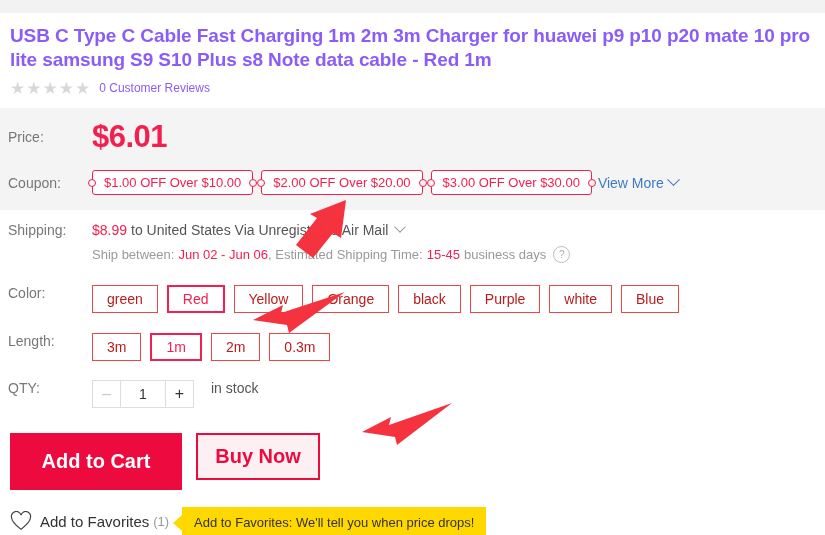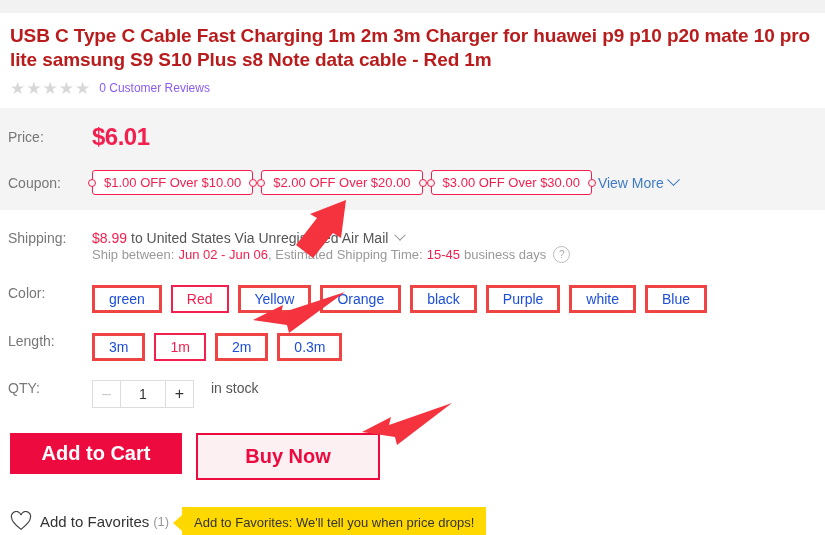--- a/index.html
+++ b/index.html
@@ -25,21 +25,21 @@
   }
   .page {
     position: absolute;
     top: 13px; left: 0;
     width: 825px;
   }
   
   .title {
     font-size: 19px;
     font-weight: bold;
-    color: #b91c1c;
+    color: #8b5cf6;
     line-height: 24px;
     margin: 11px 12px 0 10px;
     letter-spacing: -0.1px;
   }
   .ratingrow {
     display: flex;
     align-items: center;
     margin: 7px 0 0 10px;
     height: 18px;
   }
@@ -73,21 +73,21 @@
   .plabel {
     color: #777777;
     font-size: 14px;
     width: 92px;
     flex: none;
     padding-left: 8px;
     box-sizing: border-box;
   }
   .price {
     color: #f3204f;
-    font-size: 24px;
+    font-size: 31px;
     font-weight: bold;
     line-height: 31px;
     letter-spacing: -0.5px;
   }
   
   .coupons {
     display: flex;
     align-items: center;
     gap: 8px;
   }
@@ -152,23 +152,23 @@
     width: 7px; height: 7px;
     border-right: 1.3px solid #999999;
     border-bottom: 1.3px solid #999999;
     transform: rotate(45deg) translate(-2px,-2px);
     margin-left: 8px;
   }
   
   .optrow { display: flex; align-items: flex-start; }
   .opts { display: flex; gap: 9px; }
   .opt {
-    border: 3px solid #ef4444;
+    border: 1px solid #ef4444;
     background: #ffffff;
-    color: #1d4ed8;
+    color: #b91c1c;
     font-size: 14px;
     height: 28px;
     min-width: 48px;
     padding: 0 14px;
     display: flex;
     align-items: center;
     justify-content: center;
     box-sizing: border-box;
     white-space: nowrap;
   }
@@ -196,30 +196,30 @@
     box-sizing: border-box;
   }
   .stock { color: #555555; font-size: 14px; margin-left: 17px; }
   
   .actions { position: absolute; left: 10px; top: 420px; display: flex; gap: 14px; }
   .btn-cart {
     background: #ed0a3f;
     color: #ffffff;
     font-size: 20px;
     font-weight: bold;
-    width: 172px; height: 41px;
+    width: 172px; height: 57px;
     display: flex; align-items: center; justify-content: center;
   }
   .btn-buy {
     background: #fdf0f3;
     border: 2px solid #ed0a3f;
     color: #ed0a3f;
     font-size: 20px;
     font-weight: bold;
-    width: 184px; height: 47px;
+    width: 124px; height: 47px;
     display: flex; align-items: center; justify-content: center;
     box-sizing: border-box;
   }
   
   .favrow { position: absolute; left: 10px; top: 498px; display: flex; align-items: center; }
   .heart { width: 22px; height: 20px; margin-right: 8px; }
   .favtext { font-size: 15px; color: #333333; }
   .favcount { font-size: 13px; color: #999999; margin-left: 4px; }
   .tooltip {
     position: absolute;
@@ -275,21 +275,21 @@
       <span class="coupon">$1.00 OFF Over $10.00</span>
       <span class="coupon">$2.00 OFF Over $20.00</span>
       <span class="coupon">$3.00 OFF Over $30.00</span>
     </div>
     <span class="viewmore">
       <span>View More</span>
       <span class="chev"></span>
     </span>
   </div>
 
-  <div class="prow" style="top:217px; left:0;">
+  <div class="prow" style="top:209px; left:0;">
     <span class="plabel">Shipping:</span>
     <span class="shipline1">
       <span class="shipprice">$8.99</span>
       <span>to United States Via Unregistered Air Mail</span>
       <span class="chev-gray"></span>
     </span>
   </div>
 
   <div class="prow" style="top:233px; left:0;">
     <span class="plabel"></span>

